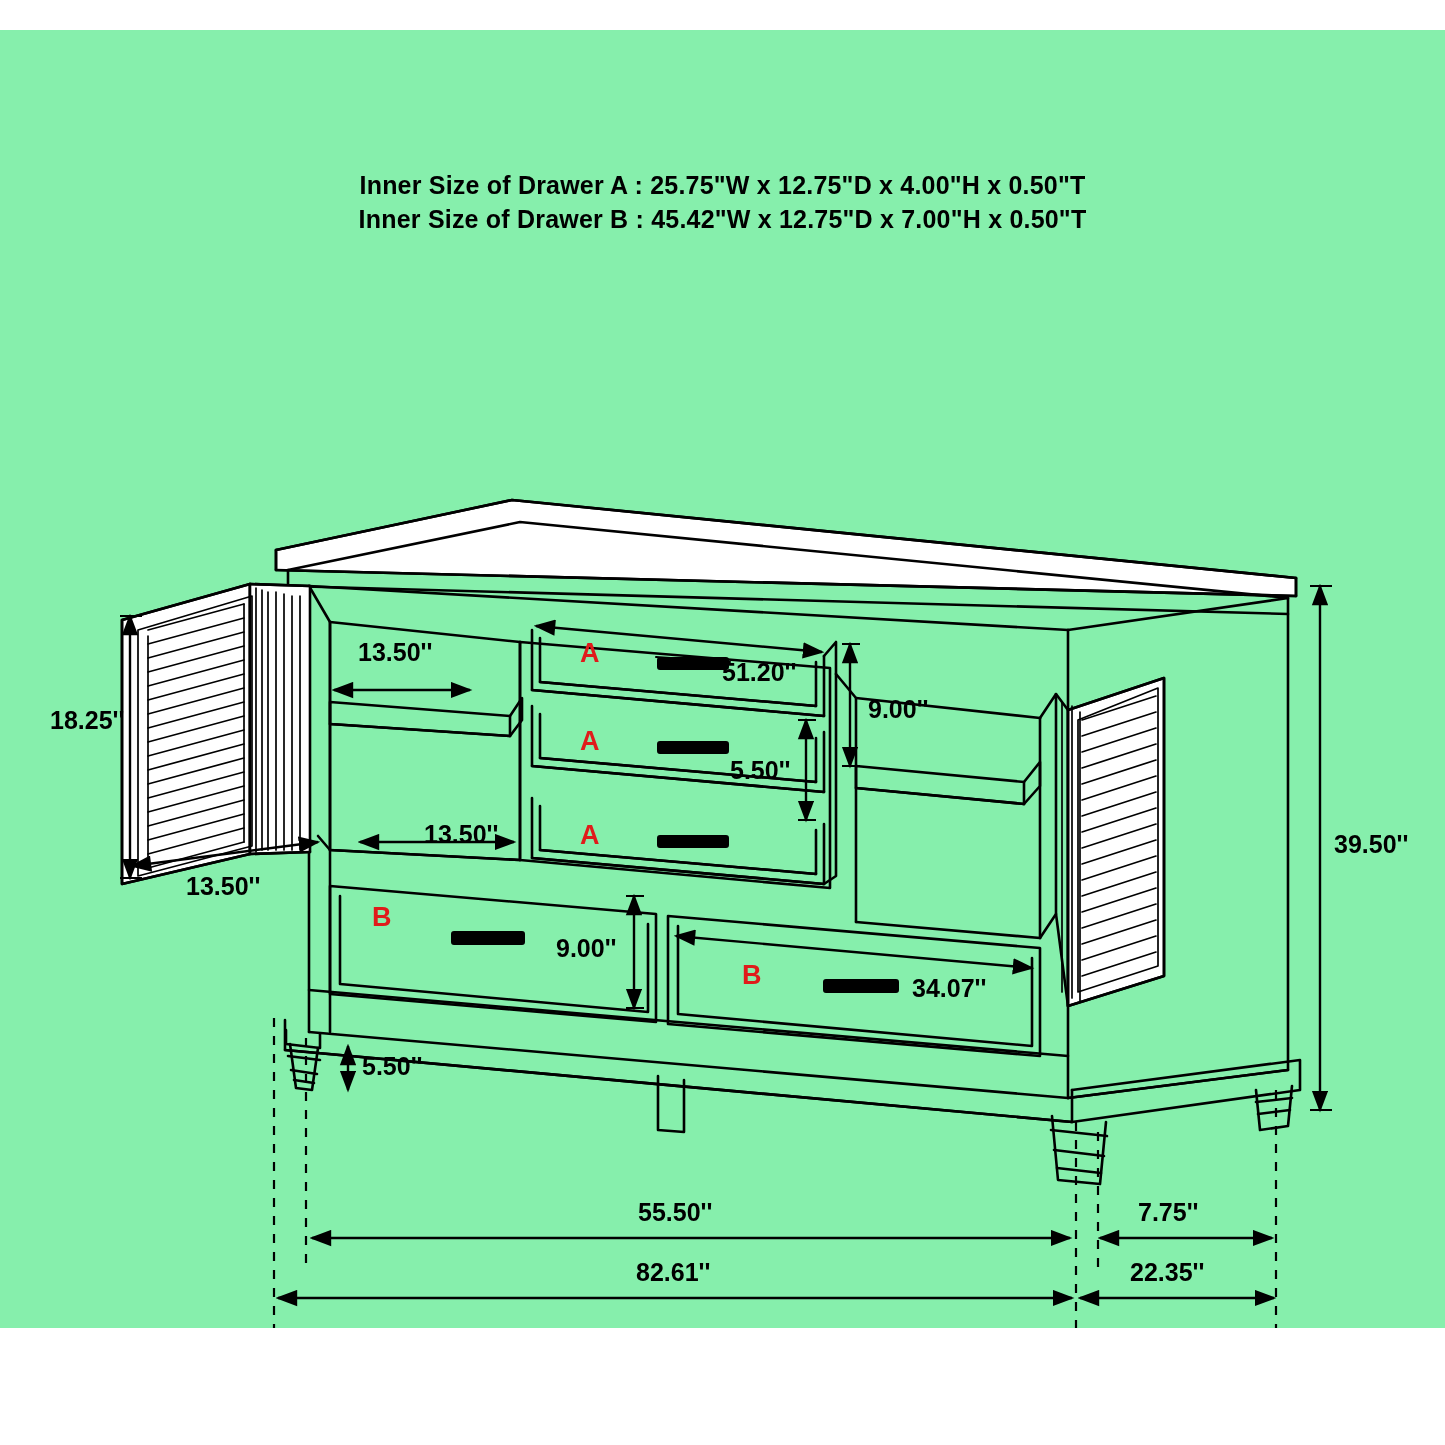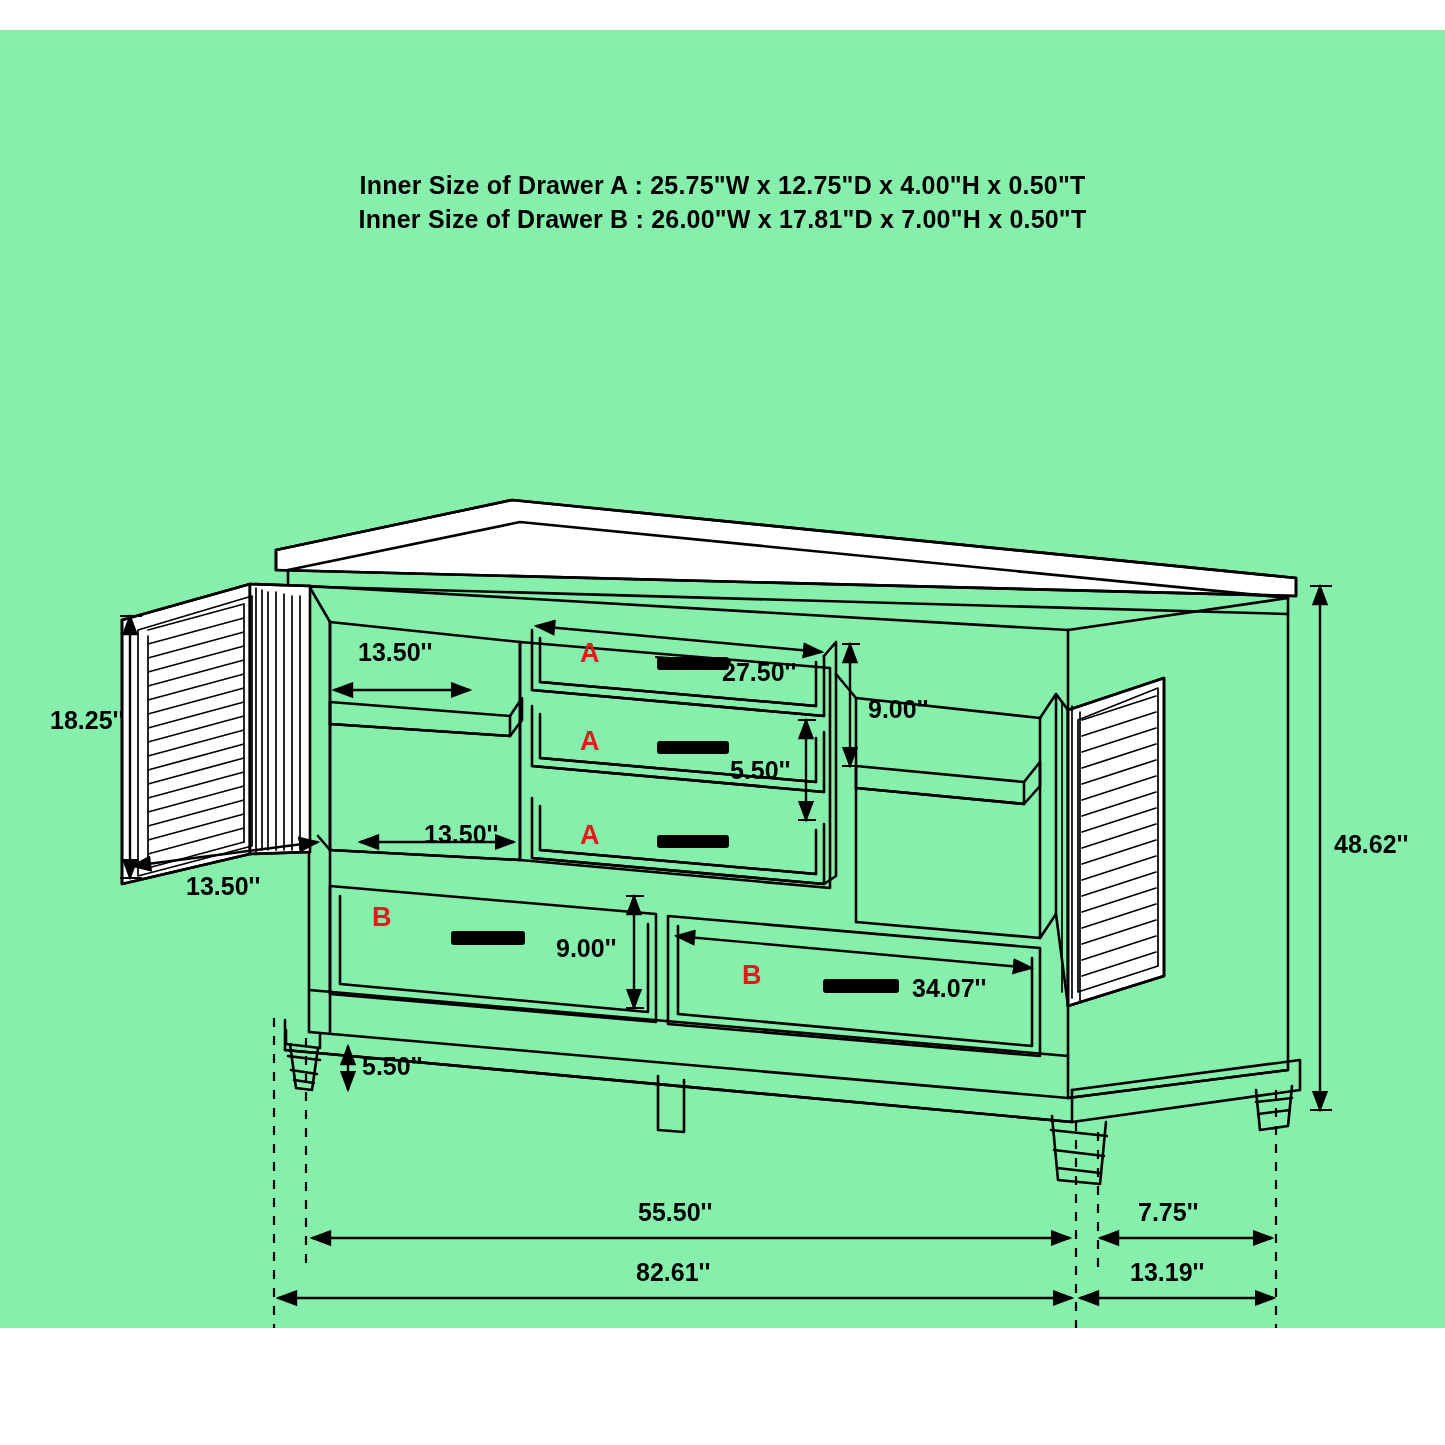--- a/index.html
+++ b/index.html
@@ -52,21 +52,21 @@
     color: #e01b1b;
   }
 </style>
 </head>
 <body>
 
 <div id="page">
 
   <div id="spec-header">
     <div>Inner Size of Drawer A : 25.75"W x 12.75"D x 4.00"H x 0.50"T</div>
-    <div>Inner Size of Drawer B : 26.00"W x 17.81"D x 7.00"H x 0.50"T</div>
+    <div>Inner Size of Drawer B : 45.42"W x 12.75"D x 7.00"H x 0.50"T</div>
   </div>
 
   <svg id="drawing" width="1445" height="1445" viewBox="0 0 1445 1445">
     <defs>
       <marker id="arrow" markerWidth="10" markerHeight="10" refX="8" refY="3.4" orient="auto" markerUnits="strokeWidth">
         <path d="M0,0 L9,3.4 L0,6.8 z" fill="#000"></path>
       </marker>
       <marker id="arrowStart" markerWidth="10" markerHeight="10" refX="1" refY="3.4" orient="auto" markerUnits="strokeWidth">
         <path d="M9,0 L0,3.4 L9,6.8 z" fill="#000"></path>
       </marker>
@@ -302,31 +302,31 @@
       <line x1="278" y1="1268" x2="1072" y2="1268" marker-start="url(#arrowStart)" marker-end="url(#arrow)"></line>
 
       <line x1="1080" y1="1268" x2="1274" y2="1268" marker-start="url(#arrowStart)" marker-end="url(#arrow)"></line>
     </g>
   </svg>
 
   <div class="dim-label" style="left:50px;  top:676px;">18.25''</div>
   <div class="dim-label" style="left:358px; top:608px;">13.50''</div>
   <div class="dim-label" style="left:186px; top:842px;">13.50''</div>
   <div class="dim-label" style="left:424px; top:790px;">13.50''</div>
-  <div class="dim-label" style="left:722px; top:628px;">27.50''</div>
+  <div class="dim-label" style="left:722px; top:628px;">51.20''</div>
   <div class="dim-label" style="left:730px; top:726px;">5.50''</div>
   <div class="dim-label" style="left:868px; top:665px;">9.00''</div>
   <div class="dim-label" style="left:556px; top:904px;">9.00''</div>
   <div class="dim-label" style="left:912px; top:944px;">34.07''</div>
   <div class="dim-label" style="left:362px; top:1022px;">5.50''</div>
-  <div class="dim-label" style="left:1334px;top:800px;">48.62''</div>
+  <div class="dim-label" style="left:1334px;top:800px;">39.50''</div>
   <div class="dim-label" style="left:638px; top:1168px;">55.50''</div>
   <div class="dim-label" style="left:1138px;top:1168px;">7.75''</div>
   <div class="dim-label" style="left:636px; top:1228px;">82.61''</div>
-  <div class="dim-label" style="left:1130px;top:1228px;">13.19''</div>
+  <div class="dim-label" style="left:1130px;top:1228px;">22.35''</div>
 
   <div class="drawer-tag" style="left:580px; top:608px;">A</div>
   <div class="drawer-tag" style="left:580px; top:696px;">A</div>
   <div class="drawer-tag" style="left:580px; top:790px;">A</div>
   <div class="drawer-tag" style="left:372px; top:872px;">B</div>
   <div class="drawer-tag" style="left:742px; top:930px;">B</div>
 
 </div>
 
 </body></html>

